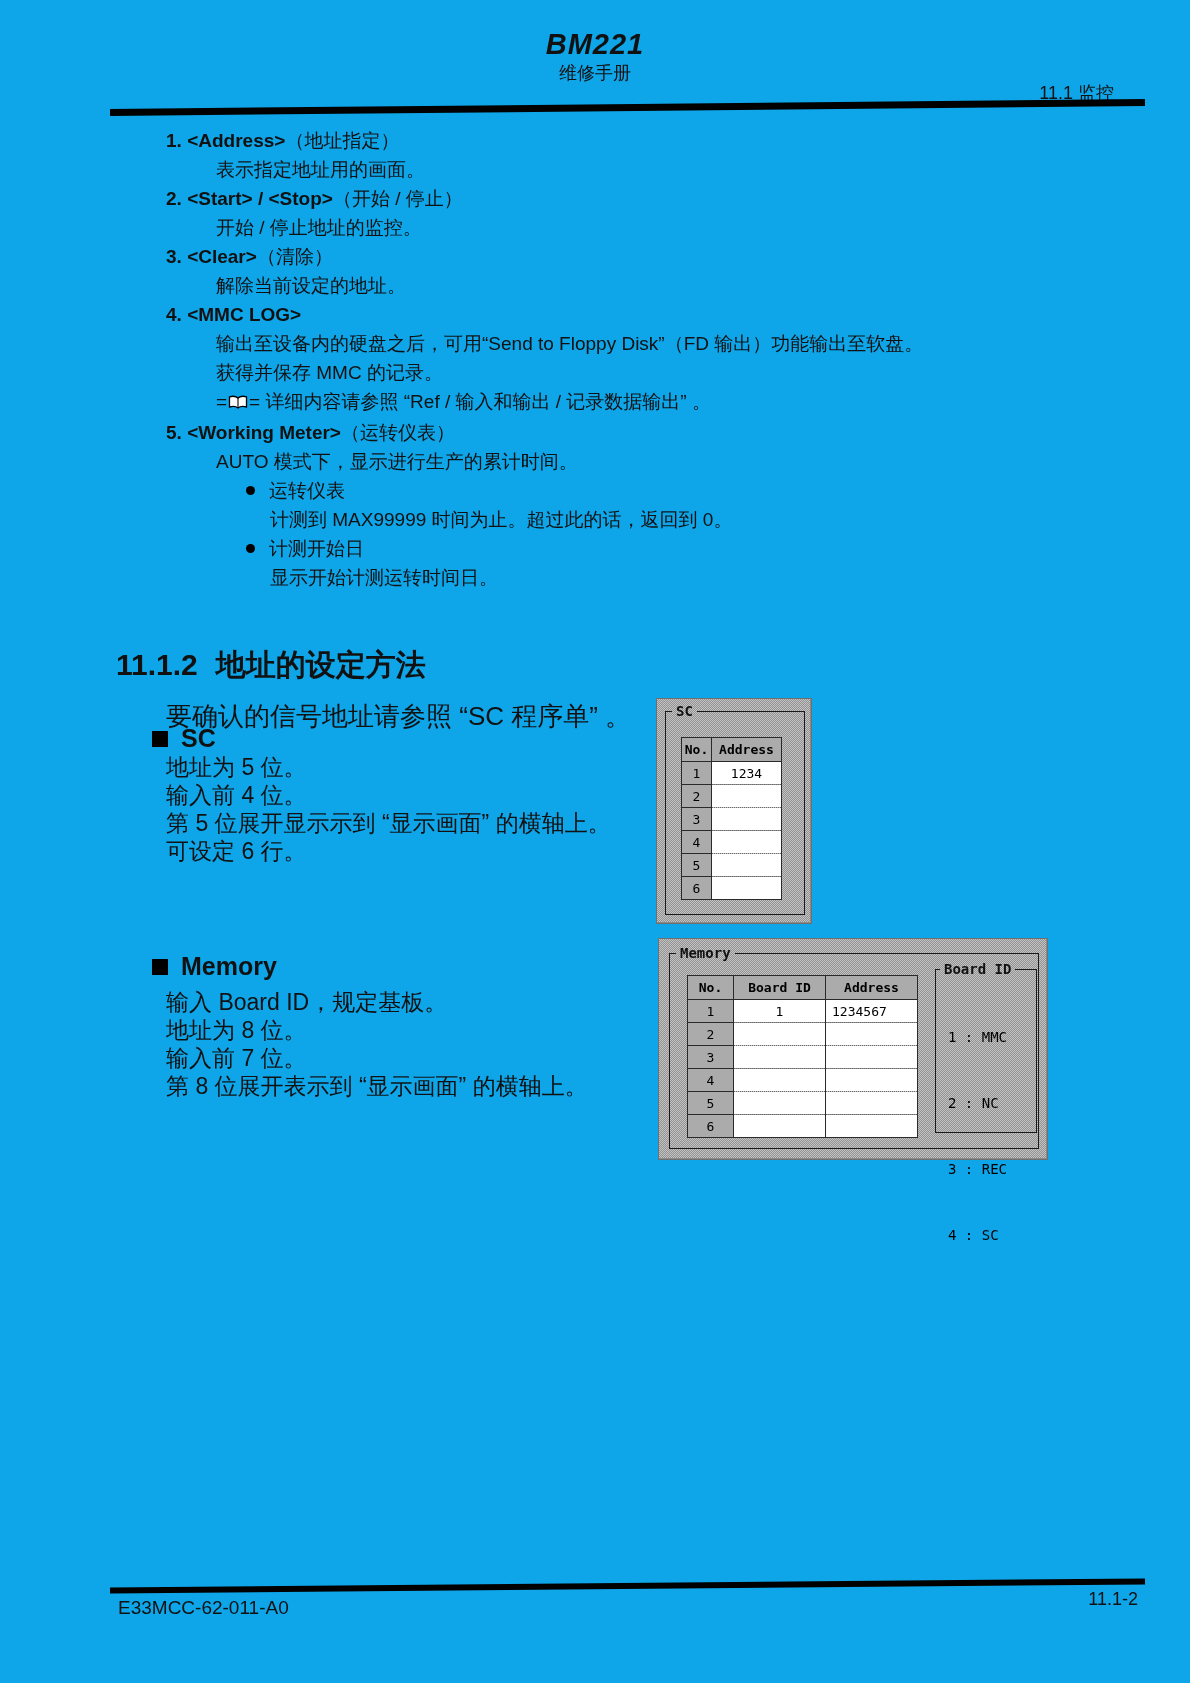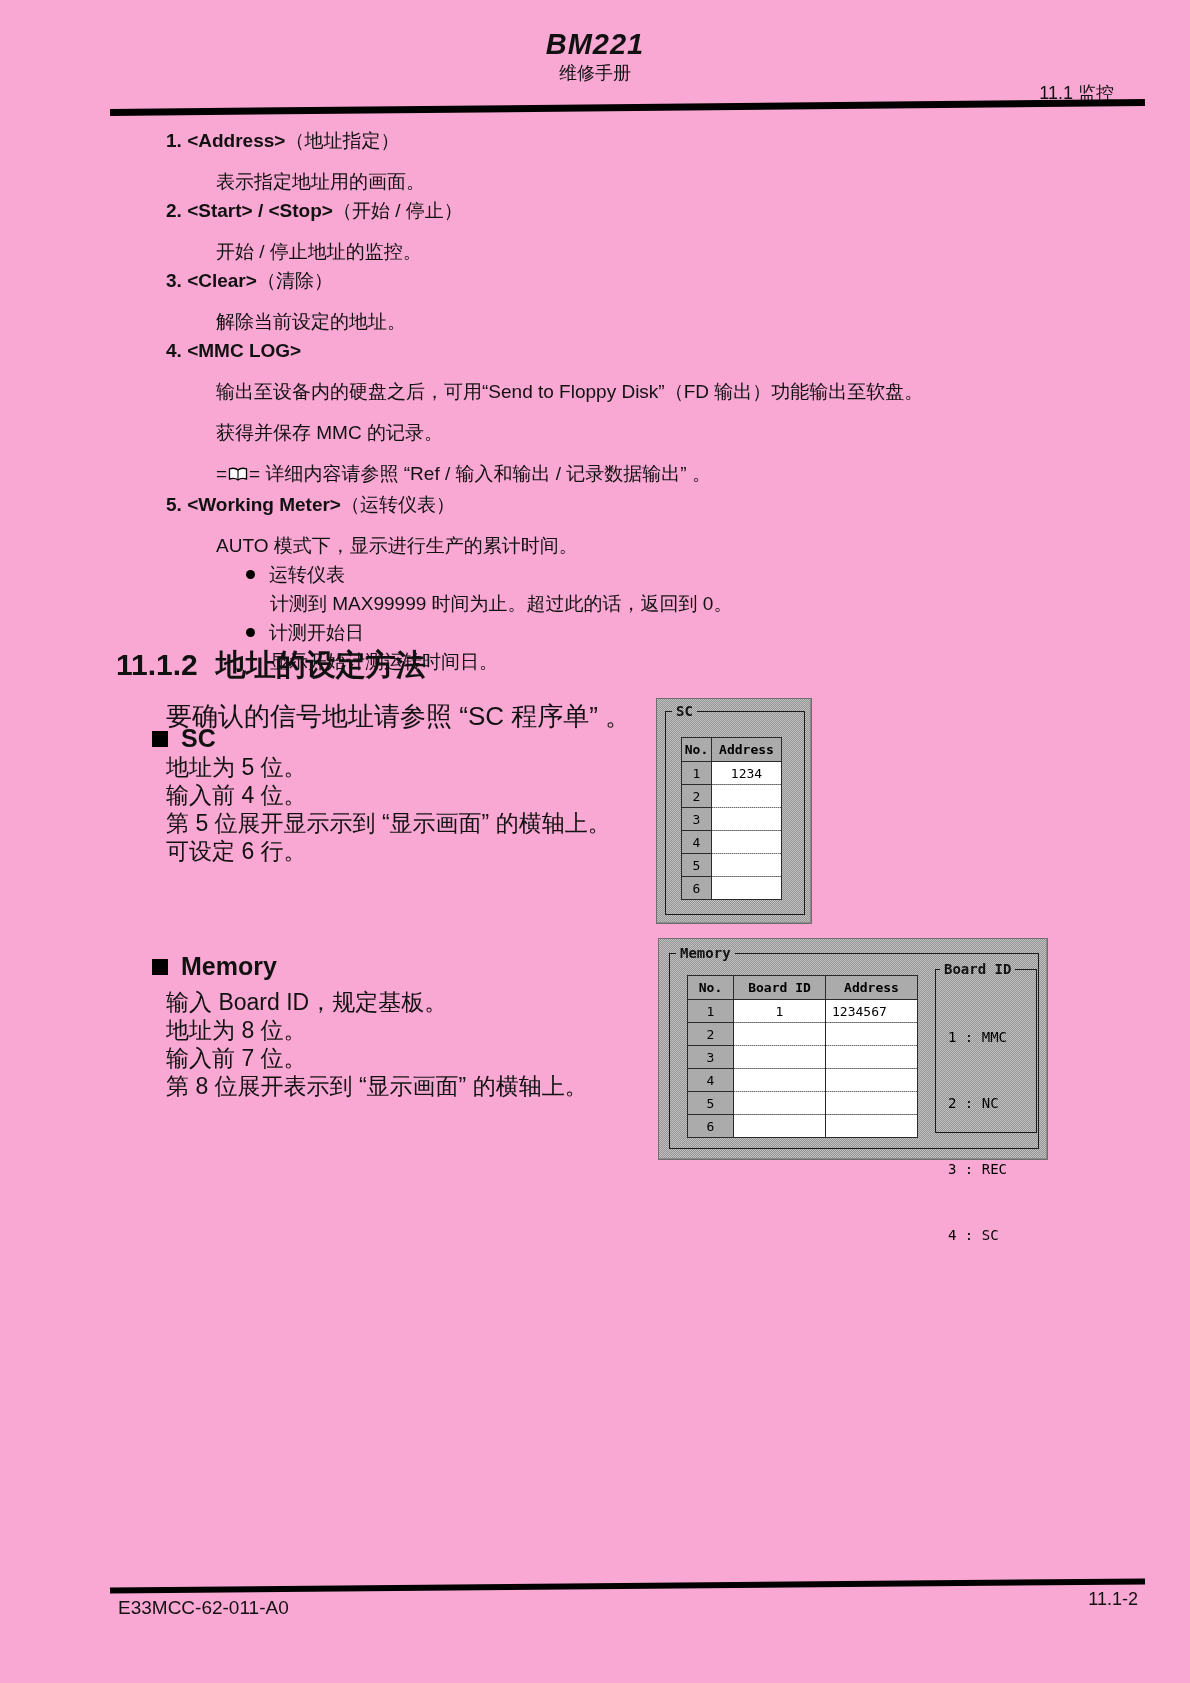--- a/index.html
+++ b/index.html
@@ -1,33 +1,33 @@
 <!DOCTYPE html>
 <html><head>
 <meta charset="utf-8">
 <style>
   html,body{margin:0;padding:0;background:#e8e8e8;}
   .page{
-    position:relative;width:1190px;height:1683px;background:#f9a8d4;
+    position:relative;width:1190px;height:1683px;background:#0ea5e9;
     font-family:"Liberation Sans","DejaVu Sans",sans-serif;color:#111;
     overflow:hidden;margin:0 auto;
   }
   
   .doc-title{position:absolute;top:28px;left:0;width:100%;text-align:center;
     font-size:29px;font-weight:bold;font-style:italic;letter-spacing:1px;}
   .doc-subtitle{position:absolute;top:61px;left:0;width:100%;text-align:center;font-size:18px;}
   .section-ref{position:absolute;top:81px;right:76px;font-size:18px;}
   .rule{position:absolute;background:#000;}
   .rule-top{top:104px;left:110px;width:1035px;height:7px;transform:rotate(-0.55deg);}
   .rule-bottom{top:1583px;left:110px;width:1035px;height:6px;transform:rotate(-0.5deg);}
   
   .list{position:absolute;left:166px;top:126px;width:850px;font-size:19px;line-height:29px;}
   .item-head{font-weight:bold;}
   .item-head .suffix{font-weight:normal;}
-  .detail{margin-left:50px;margin-top:12px;}
+  .detail{margin-left:50px;}
   .bullet-row{margin-left:80px;display:flex;align-items:center;}
   .bullet{display:inline-block;width:9px;height:9px;border-radius:50%;background:#000;margin-right:14px;flex:0 0 auto;}
   .bullet-detail{margin-left:104px;}
   .ref-line .book{vertical-align:-2px;margin:0 1px;}
   
   .sec-head{position:absolute;left:116px;top:645px;font-size:30px;font-weight:bold;}
   .sec-head .sec-num{margin-right:18px;}
   .sec-intro{position:absolute;left:166px;top:699px;font-size:26px;}
   .sub-head{position:absolute;font-weight:bold;font-size:25px;display:flex;align-items:center;}
   .sub-square{display:inline-block;width:16px;height:16px;background:#000;margin-right:13px;}

